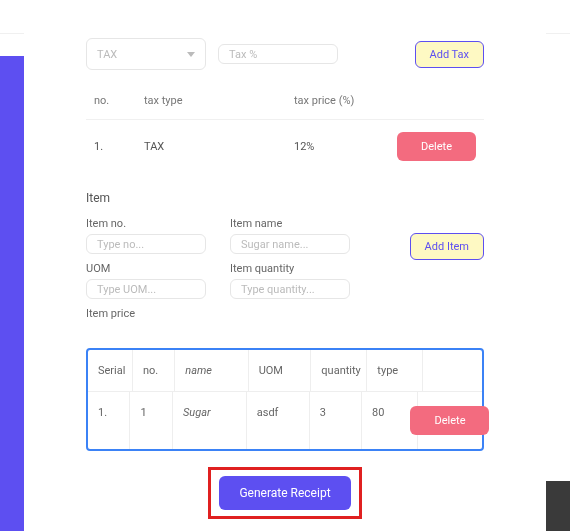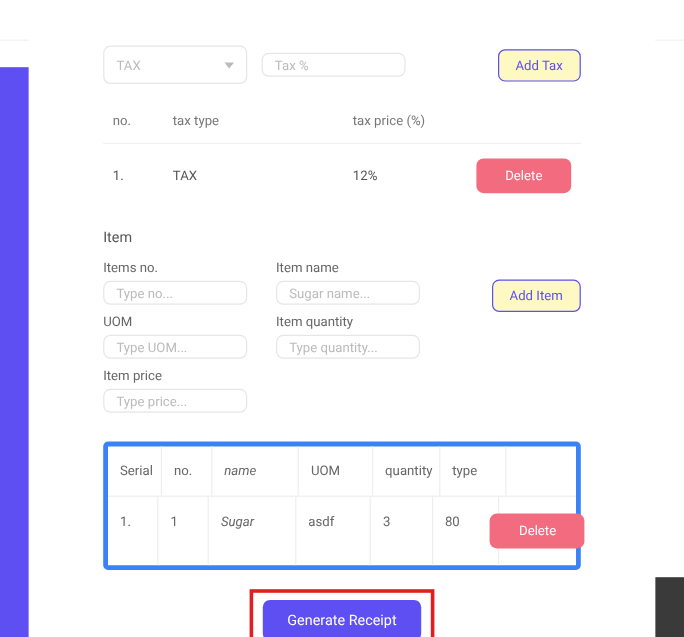--- a/index.html
+++ b/index.html
@@ -23,21 +23,21 @@
 .tax-row { display: flex; padding: 12px 8px; font-size: 11px; color: #555; align-items: center; border-top: 1px solid #f0f0f0; }
 .col-no { width: 50px; }
 .col-type { width: 150px; }
 .col-amt { flex: 1; }
 .del-btn { background: #f36b7f; color: #fff; border: none; border-radius: 6px; padding: 8px 24px; font-size: 11px; cursor: pointer; }
 .section-title { font-size: 12px; color: #555; margin: 18px 0 4px; }
 .label { font-size: 11px; color: #666; margin: 8px 0 4px; }
 .items-form { display: flex; gap: 16px; flex-wrap: wrap; align-items: flex-start; }
 .form-col { width: 128px; }
 .form-right { margin-left: auto; padding-top: 24px; }
-.items-table { border: 4px solid #3b82f6; border-radius: 4px; margin-top: 24px; }
+.items-table { border: 2px solid #3b82f6; border-radius: 4px; margin-top: 24px; }
 .items-table .th, .items-table .td { padding: 14px 10px; font-size: 11px; color: #666; }
 .items-table .thead, .items-table .trow { display: flex; }
 .items-table .thead { border-bottom: 1px solid #eee; }
 .c-serial { width: 45px; }
 .c-no { width: 45px; }
 .c-name { width: 80px; font-style: italic; }
 .c-uom { width: 68px; }
 .c-qty { width: 56px; }
 .c-price { width: 60px; }
 .c-act { width: 64px; display: flex; align-items: center; justify-content: center; }
@@ -77,32 +77,29 @@
       <div class="col-no">1.</div>
       <div class="col-type">TAX</div>
       <div class="col-amt">12%</div>
       <button class="del-btn">Delete</button>
     </div>
 
     <div class="section-title">Item</div>
 
     <div class="items-form">
       <div class="form-col">
-        <div class="label">Items no.</div>
+        <div class="label">Item no.</div>
         <div class="text-input">
             <span>Type no...</span>
           </div>
         <div class="label">UOM</div>
         <div class="text-input">
             <span>Type UOM...</span>
           </div>
         <div class="label">Item price</div>
-        <div class="text-input">
-            <span>Type price...</span>
-          </div>
       </div>
       <div class="form-col">
         <div class="label">Item name</div>
         <div class="text-input">
             <span>Sugar name...</span>
           </div>
         <div class="label">Item quantity</div>
         <div class="text-input">
             <span>Type quantity...</span>
           </div>

